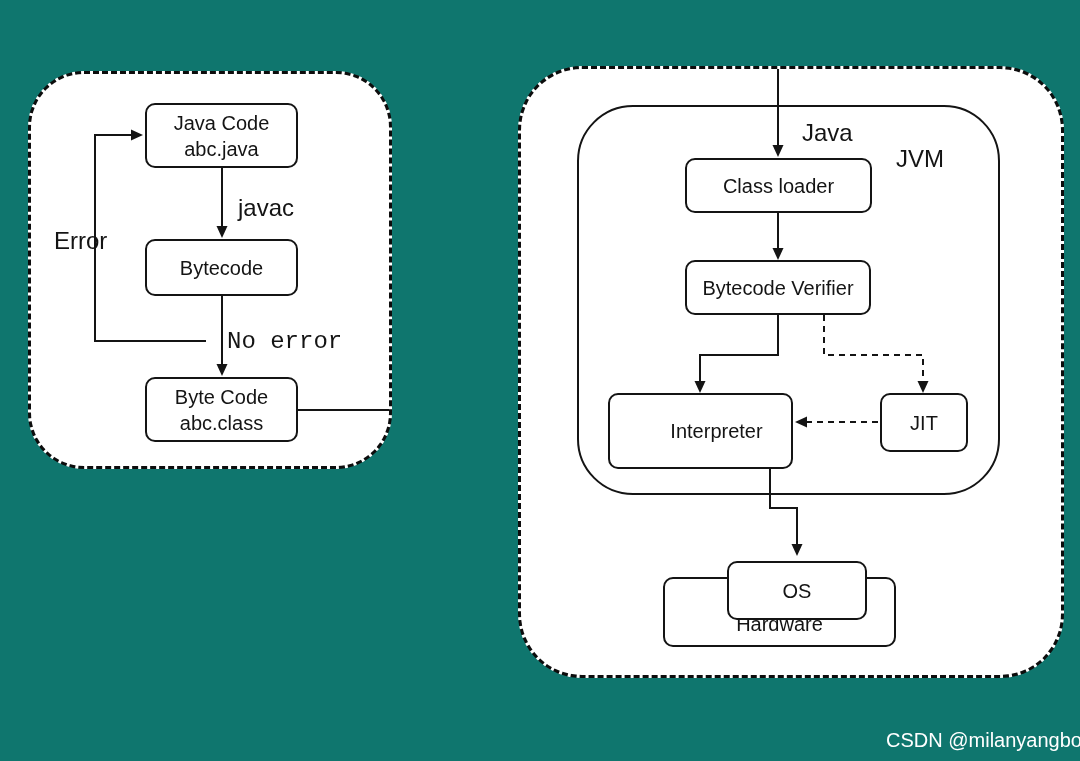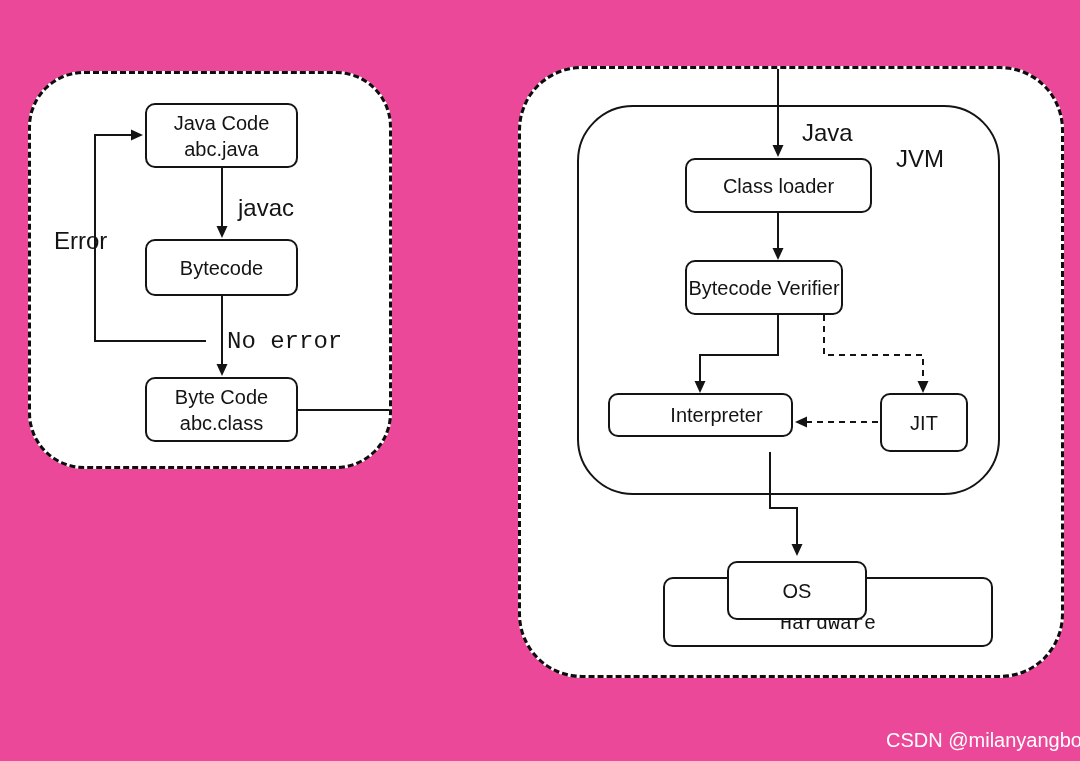--- a/index.html
+++ b/index.html
@@ -2,21 +2,21 @@
 <html><head>
 <meta charset="utf-8">
 <style>
   html, body { margin: 0; padding: 0; }
   body {
     width: 1080px; height: 761px;
     background: #000000;
     font-family: "Liberation Sans", "DejaVu Sans", sans-serif;
     overflow: hidden;
   }
-  #stage { position: relative; width: 1080px; height: 761px; background: #ec4899; }
+  #stage { position: relative; width: 1080px; height: 761px; background: #0f766e; }
 
   .panel {
     position: absolute;
     background: #ffffff;
     border: 3px dashed #0d0d0d;
     box-sizing: border-box;
     z-index: 1;
   }
   #left-panel  { left: 28px;  top: 71px; width: 364px; height: 398px; border-radius: 56px; }
   #right-panel { left: 518px; top: 66px; width: 546px; height: 612px; border-radius: 64px; }
@@ -49,28 +49,27 @@
     line-height: 26px;
     color: #141414;
     text-align: center;
     z-index: 4;
     white-space: nowrap;
   }
   #node-java-code  { left: 145px; top: 103px; width: 153px; height: 65px; }
   #node-compiler   { left: 145px; top: 239px; width: 153px; height: 57px; }
   #node-byte-code  { left: 145px; top: 377px; width: 153px; height: 65px; }
   #node-class-loader      { left: 685px; top: 158px; width: 187px; height: 55px; align-items: center; }
-  #node-bytecode-verifier { left: 685px; top: 260px; width: 158px; height: 55px; }
-  #node-interpreter       { left: 608px; top: 393px; width: 185px; height: 44px; padding-left: 32px; }
+  #node-bytecode-verifier { left: 685px; top: 260px; width: 186px; height: 55px; }
+  #node-interpreter       { left: 608px; top: 393px; width: 185px; height: 76px; padding-left: 32px; }
   #node-jit               { left: 880px; top: 393px; width: 88px;  height: 59px; }
   #node-hardware {
-    left: 663px; top: 577px; width: 330px; height: 70px;
+    left: 663px; top: 577px; width: 233px; height: 70px;
     justify-content: flex-end; padding-bottom: 8px;
     z-index: 4;
-    font-family: Liberation Mono, monospace;
   }
   #node-os { left: 727px; top: 561px; width: 140px; height: 59px; z-index: 5; }
 
   .edge-label {
     position: absolute;
     font-size: 24px;
     color: #141414;
     z-index: 4;
     white-space: nowrap;
   }

